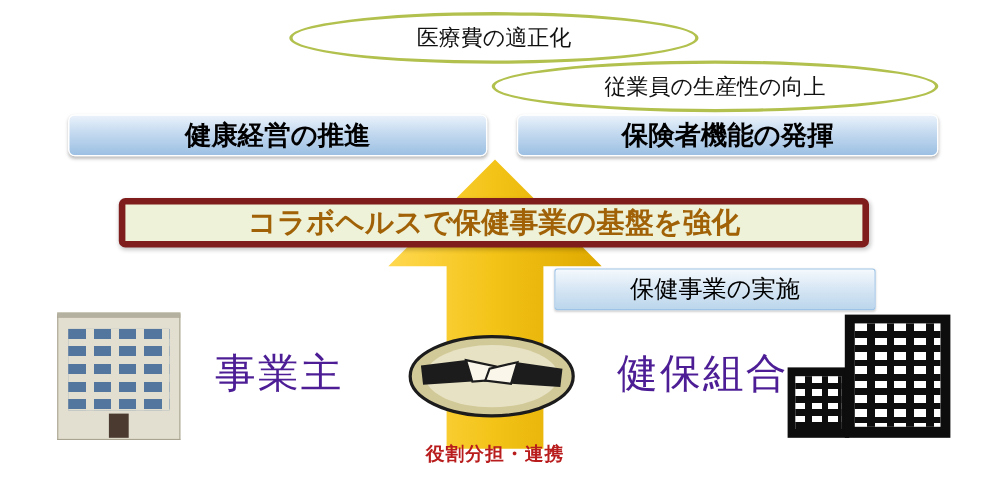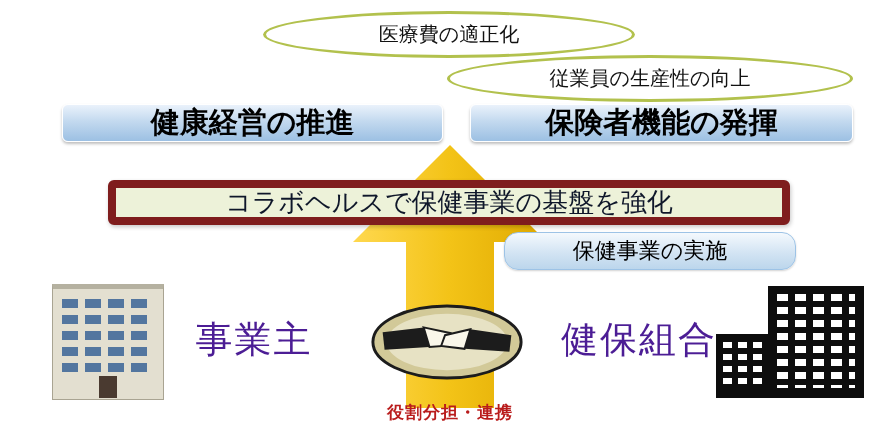--- a/index.html
+++ b/index.html
@@ -17,43 +17,43 @@
   }
   .ellipse-top{left:263px;top:11px;width:372px;height:47px;z-index:2;}
   .ellipse-left{left:36px;top:55px;width:408px;height:47px;z-index:3;}
   .ellipse-right{left:447px;top:55px;width:406px;height:47px;z-index:3;}
 
   
   .bar{
     background:linear-gradient(to bottom,#eaf2fb 0%,#c3d9ef 45%,#9cc0e3 100%);
     border:1px solid #ffffff;border-radius:6px;
     box-shadow:0 2px 3px rgba(0,0,0,.25);
-    font-size:29px;font-weight:bold;color:#000;
+    font-size:24px;font-weight:bold;color:#000;
     z-index:2;
   }
   .bar-left{left:62px;top:104px;width:381px;height:38px;}
   .bar-right{left:470px;top:104px;width:383px;height:38px;}
 
   
   .banner{
     left:108px;top:180px;width:682px;height:45px;z-index:2;
-    background:#edf2d9;border:8px solid #7f1d1d;border-radius:6px;
+    background:#edf2d9;border:6px solid #7f1d1d;border-radius:6px;
     box-shadow:1px 2px 4px rgba(0,0,0,.22);
-    font-size:26px;font-weight:normal;color:#0f172a;
+    font-size:26px;font-weight:bold;color:#a16207;
   }
 
   
   .role{
     background:linear-gradient(to bottom,#f4f9fd 0%,#d3e4f3 55%,#bcd6ec 100%);
     border:1px solid #9dc3e6;border-radius:3px;
     box-shadow:0 1px 2px rgba(0,0,0,.18);
     font-size:22px;color:#000;z-index:2;
   }
   .role-left{left:74px;top:246px;width:316px;height:38px;}
-  .role-right{left:504px;top:232px;width:292px;height:38px;border-radius:14px;}
+  .role-right{left:504px;top:244px;width:292px;height:38px;}
 
   
   .arrow-svg{left:0;top:0;width:895px;height:440px;z-index:1;}
 
   
   .actor-label{font-size:37px;color:#4c1d95;z-index:2;letter-spacing:2px;}
   .actor-left-label{left:176px;top:316px;width:156px;height:48px;}
   .actor-right-label{left:534px;top:316px;width:170px;height:48px;margin-left:20px;}
 
   

